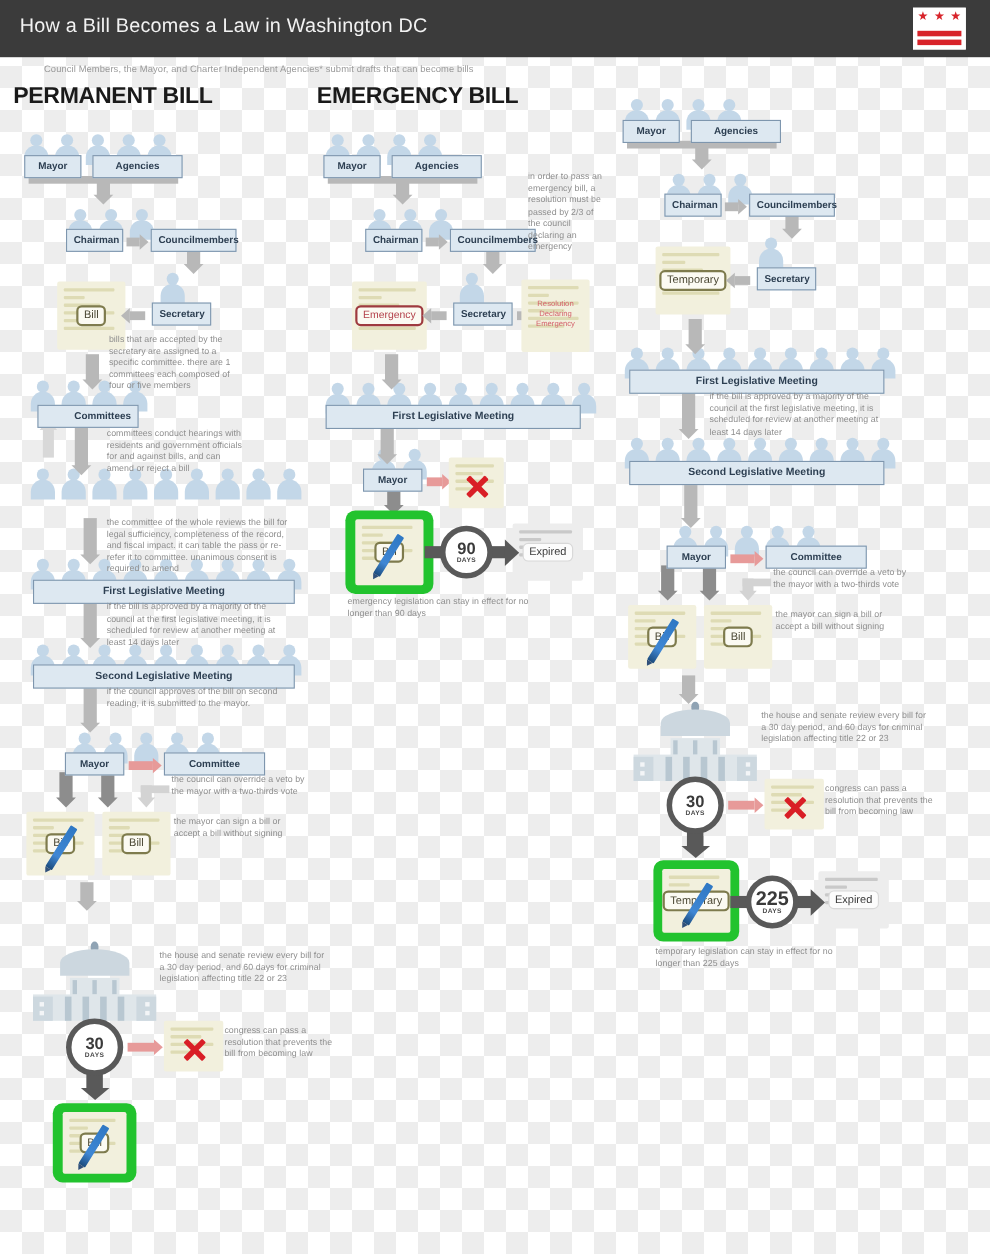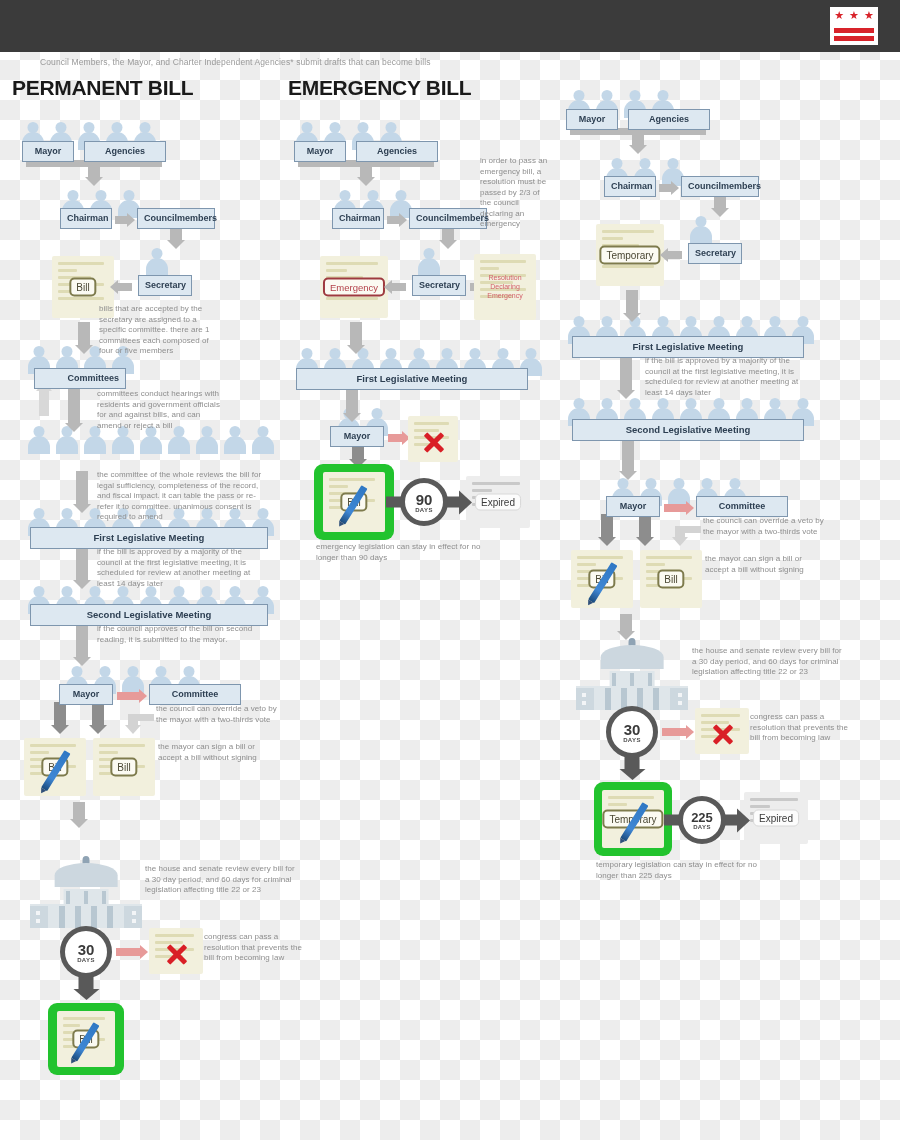--- a/index.html
+++ b/index.html
@@ -278,20 +278,21 @@
     border-left: 8px solid transparent; border-right: 8px solid transparent;
     border-bottom: 9px solid #d8d8d8;
   }
 </style>
 </head>
 <body>
 
 <div id="page">
 
   <div class="header">
+    <div class="header-title">How a Bill Becomes a Law in Washington DC</div>
     <div class="dc-flag">
       <div class="flag-stars">
         <span class="flag-star">★</span>
         <span class="flag-star">★</span>
         <span class="flag-star">★</span>
       </div>
       <div class="flag-bars">
         <div class="flag-bar"></div>
         <div class="flag-bar"></div>
       </div>
@@ -827,21 +828,21 @@
           <div class="ln m"></div>
         </div>
         <div class="doc-label">Temporary</div>
         <div class="pen" style="left:40px; top:14px; height:42px;"></div>
       </div>
 
       <div class="days-badge" style="left:118px; top:720px; width:48px; height:48px;">
         <div class="badge-arrow-left" style="left:-14px; width:18px;"></div>
         <div class="badge-arrow-right" style="left:42px; width:18px;"></div>
         <div class="days-circle" style="width:48px; height:48px;">
-          <div class="days-num" style="font-size:13px;">225</div>
+          <div class="days-num" style="font-size:18px;">225</div>
           <div class="days-word">DAYS</div>
         </div>
       </div>
 
       <div class="doc gray" style="left:184px; top:716px; width:64px; height:52px;">
         <div class="lines">
           <div class="ln l"></div>
           <div class="ln s"></div>
           <div class="ln m"></div>
           <div class="ln l"></div>

